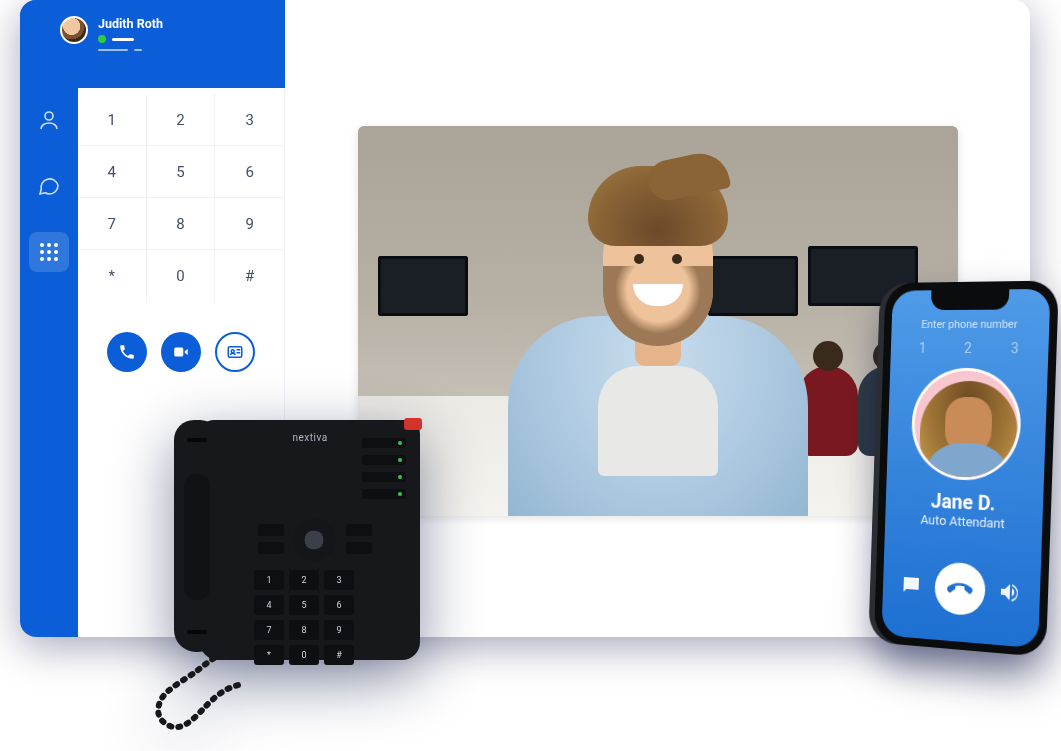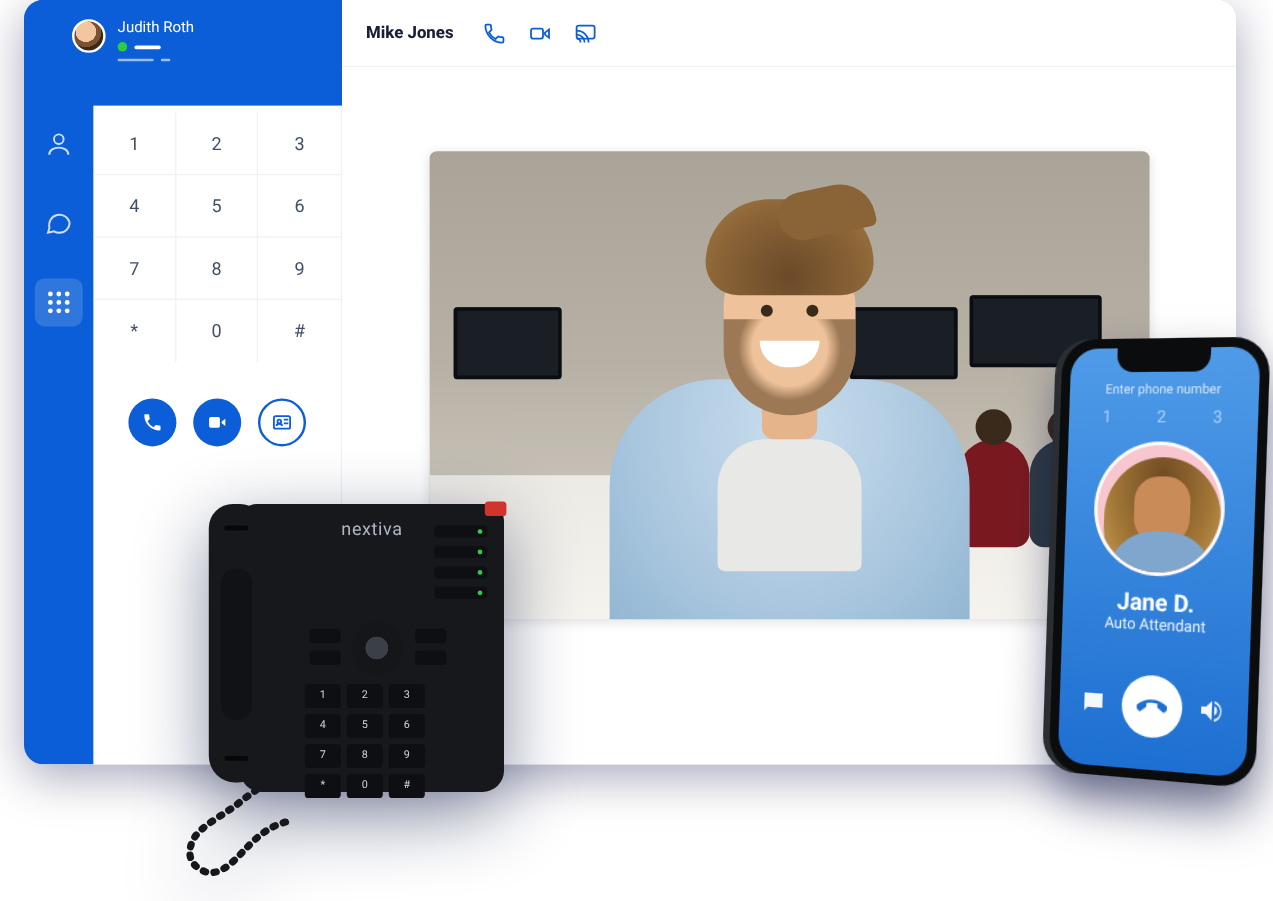--- a/index.html
+++ b/index.html
@@ -44,21 +44,21 @@
     color: #fff;
     z-index: 2;
   }
   .avatar-small {
     width: 28px; height: 28px; border-radius: 50%;
     background: radial-gradient(circle at 40% 35%, #f2c6a0 0 40%, #7a5230 41% 60%, #3b2a1a 61% 100%);
     margin-right: 10px;
     border: 2px solid #fff;
     margin-left:-18px;
   }
-  .user-name { font-size: 12.5px; font-weight: 400; }
+  .user-name { font-size: 12.5px; font-weight: 700; }
   .status-row { display:flex; align-items:center; gap:6px; margin-top:4px;}
   .status-dot { width:8px; height:8px; border-radius:50%; background:#2ecc40; }
   .status-line { width:22px; height:3px; background:#fff; border-radius:2px;}
   .status-sub { display:flex; gap:6px; margin-top:6px;}
   .status-sub span { width:30px; height:2px; background:#fff; opacity:.6; border-radius:2px;}
   .status-sub span:nth-child(2){ width:8px; }
 
   .dialpad-panel {
     position: absolute;
     left: 58px; top: 88px;
@@ -201,21 +201,21 @@
   }
   .phone-screen {
     width:120px; height:64px; background:#0a1a36; border-radius:6px;
     margin:4px 0 6px 4px; position:relative; overflow:hidden;
   }
   .screen-strip { position:absolute; left:0; top:0; width:30%; height:100%; background:#0b5ed7; }
   .screen-av { position:absolute; left:6px; top:20px; width:22px; height:22px; border-radius:50%;
     background: radial-gradient(circle at 40% 35%, #f2c6a0 0 40%, #3b2a1a 60% 100%); border:1.5px solid #fff;}
   .screen-name { position:absolute; left:40px; top:20px; font-size:8px; font-weight:700; color:#fff;}
   .screen-role { position:absolute; left:40px; top:31px; font-size:6px; color:#cfe0ff;}
-  .brand { text-align:center; font-size:15px; color:#aeb6c2; margin-bottom:4px; letter-spacing:.5px;}
+  .brand { text-align:center; font-size:10px; color:#aeb6c2; margin-bottom:4px; letter-spacing:.5px;}
   .softkeys { position:absolute; right:14px; top:18px; display:flex; flex-direction:column; gap:7px;}
   .softkeys span { width:44px; height:10px; background:#0d0f12; border-radius:3px; position:relative;}
   .softkeys span::after{content:""; position:absolute; right:4px; top:3px; width:4px; height:4px; border-radius:2px; background:#2ecc40;}
   .redlamp { position:absolute; right:-2px; top:-2px; width:18px; height:12px; background:#d0342c; border-radius:3px;}
   .navpad {
     position:absolute; left:92px; top:98px;
     width:44px; height:44px; border-radius:50%;
     background: radial-gradient(circle at 50% 50%, #3a3f48 0 30%, #14161a 31% 100%);
   }
   .side-btn { position:absolute; width:26px; height:12px; background:#0d0f12; border-radius:3px;}
@@ -369,40 +369,20 @@
       <div class="round-btn outline">
         <svg viewBox="0 0 24 24" fill="none" stroke="currentColor" stroke-width="2">
             <rect x="3" y="5" width="18" height="14" rx="2"></rect>
             <circle cx="9" cy="11" r="2"></circle>
             <path d="M6 16c0-1.5 1.5-2.5 3-2.5s3 1 3 2.5M14 9h5M14 13h5"></path>
           </svg>
       </div>
     </div>
   </div>
 
-  <div class="topbar">
-    <div class="contact-name">Mike Jones</div>
-    <div class="tb-icon">
-      <svg viewBox="0 0 24 24" fill="none" stroke="currentColor" stroke-width="1.8">
-          <path d="M6.6 10.8a15 15 0 0 0 6.6 6.6l2.2-2.2a1 1 0 0 1 1-.25 11.4 11.4 0 0 0 3.6.58 1 1 0 0 1 1 1V20a1 1 0 0 1-1 1A17 17 0 0 1 3 4a1 1 0 0 1 1-1h3.5a1 1 0 0 1 1 1 11.4 11.4 0 0 0 .58 3.6 1 1 0 0 1-.25 1Z"></path>
-        </svg>
-    </div>
-    <div class="tb-icon">
-      <svg viewBox="0 0 24 24" fill="none" stroke="currentColor" stroke-width="1.8">
-          <rect x="3" y="7" width="12" height="10" rx="2"></rect>
-          <path d="M21 8v8l-4-3v-2l4-3z"></path>
-        </svg>
-    </div>
-    <div class="tb-icon">
-      <svg viewBox="0 0 24 24" fill="none" stroke="currentColor" stroke-width="1.8">
-          <path d="M3 17a4 4 0 0 1 4 4M3 13a8 8 0 0 1 8 8M3 9a12 12 0 0 1 12 12"></path>
-          <rect x="3" y="4" width="18" height="13" rx="2"></rect>
-        </svg>
-    </div>
-  </div>
 
   <div class="video-area">
     <div class="video-frame">
       <div class="desk"></div>
       <div class="monitor m1"></div>
         <div class="monitor m2"></div>
         <div class="monitor m3"></div>
       <div class="person-back p1"></div>
         <div class="head-back h1"></div>
       <div class="person-back p2"></div>

